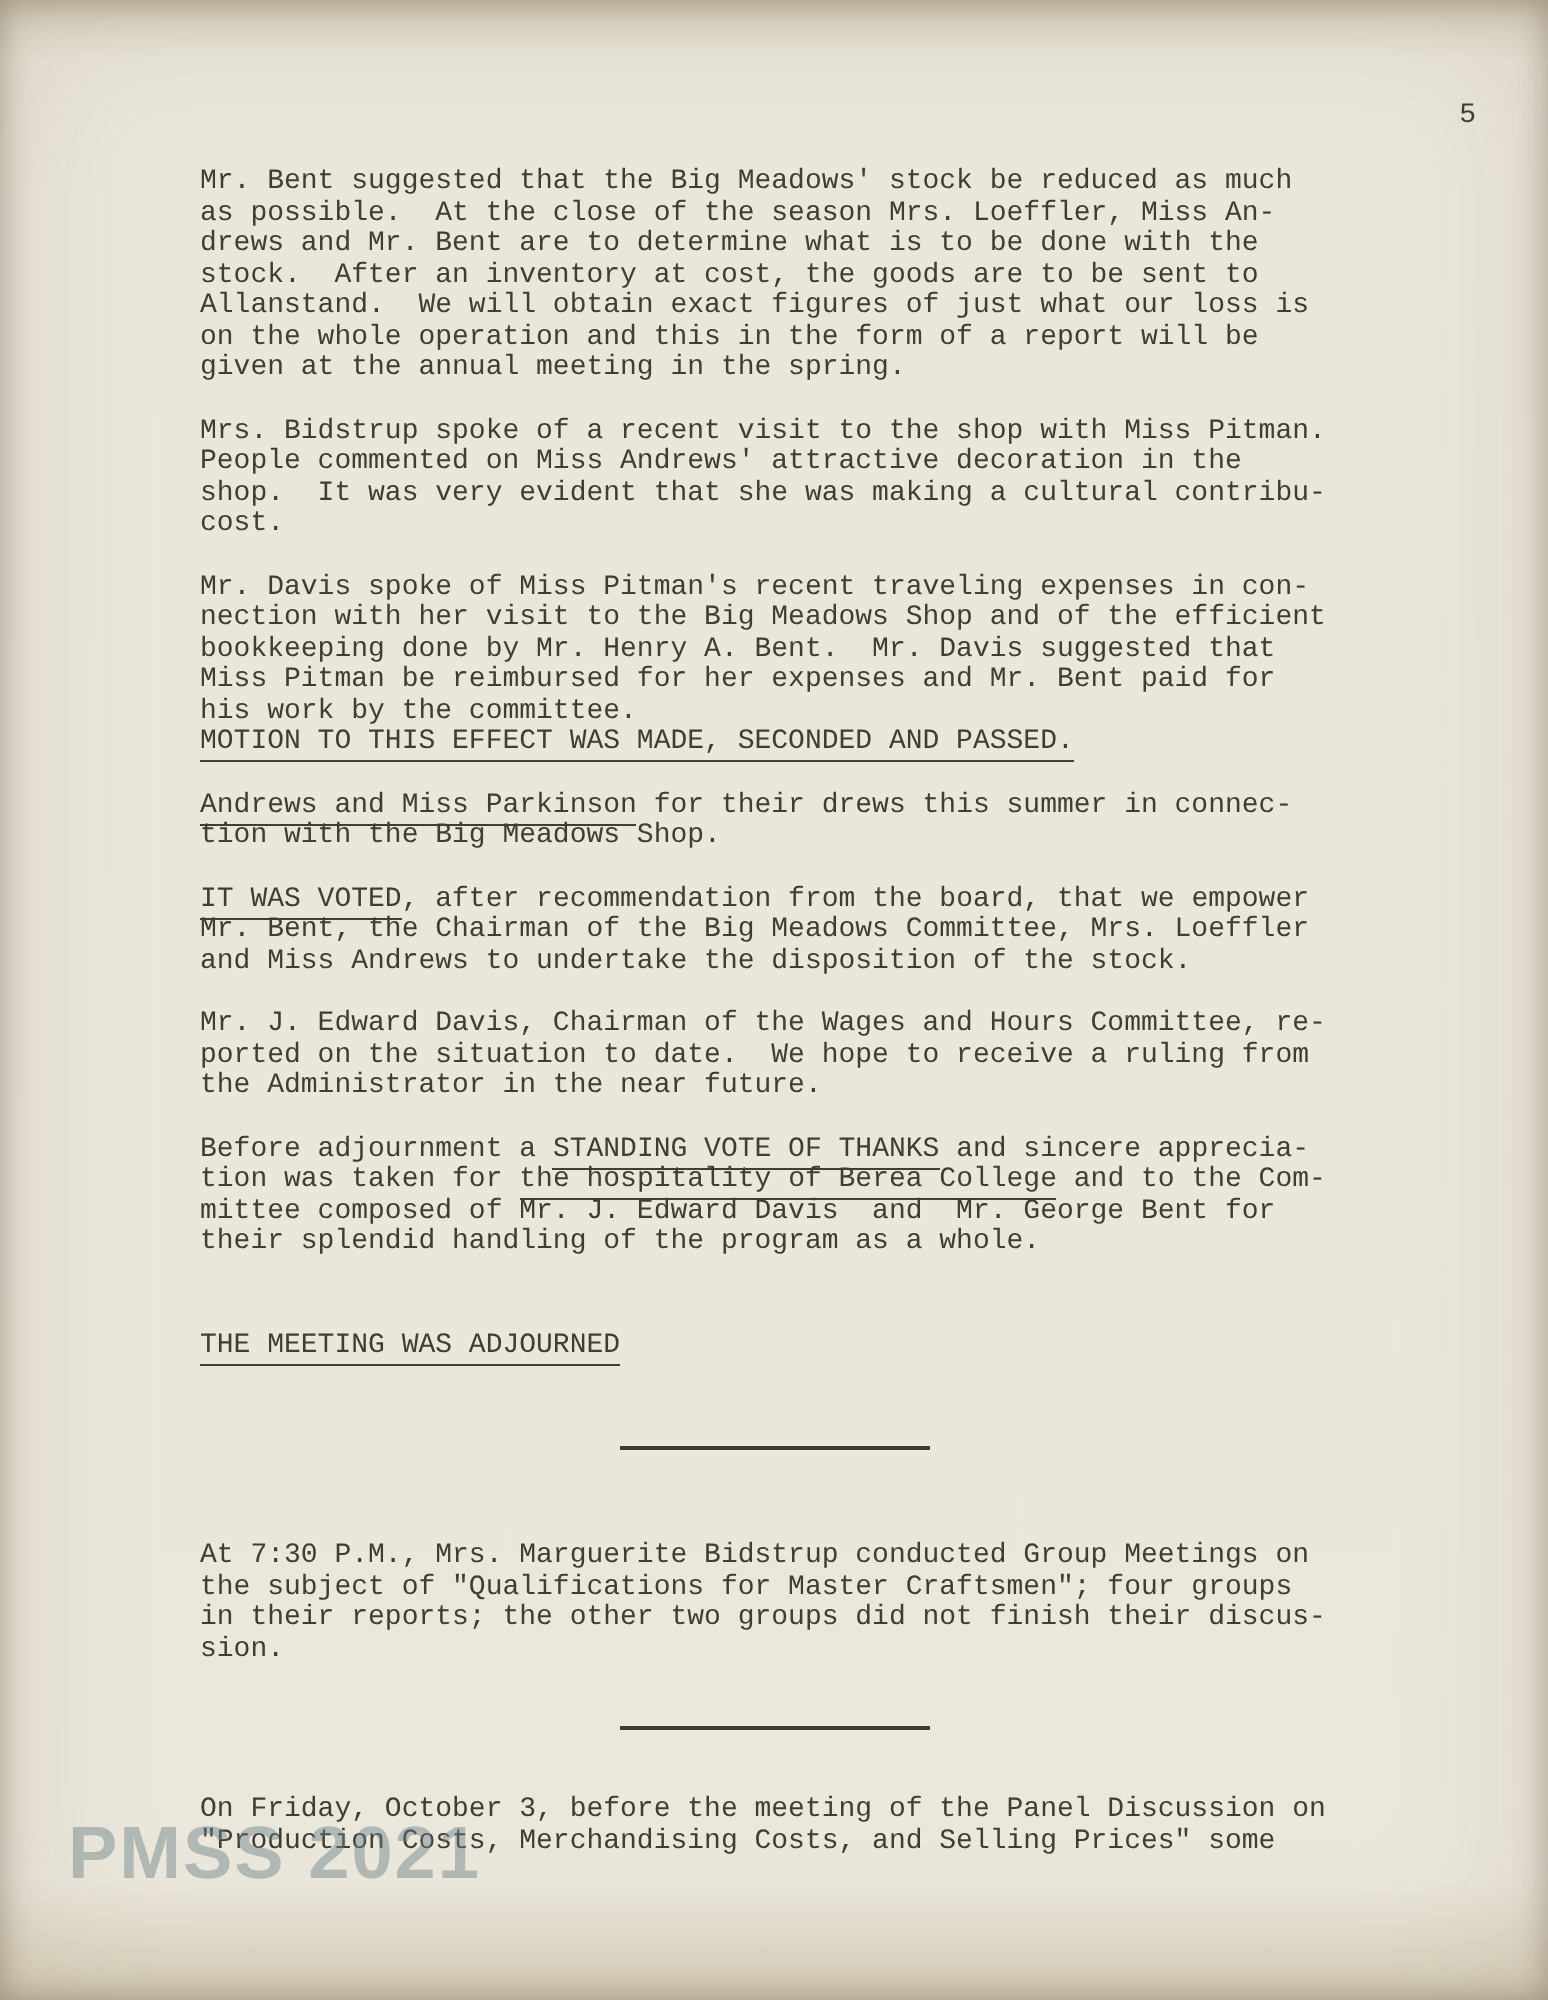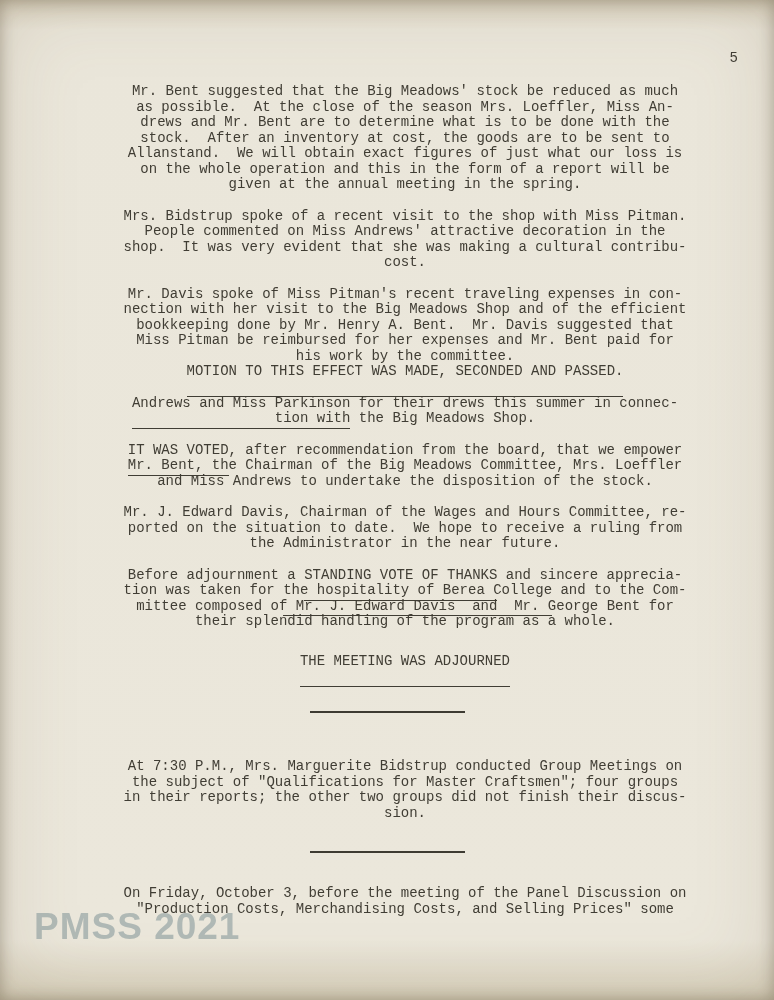--- a/index.html
+++ b/index.html
@@ -21,23 +21,23 @@
   }
   .page-number{
     position:absolute;top:50px;right:36px;
     font-size:14px;
   }
   .doc-body{
     position:absolute;left:100px;top:84px;width:610px;
     font-size:14px;line-height:15.5px;
   }
   .line{white-space:pre;}
-  .u{border-bottom:1px solid currentColor;padding-bottom:17px;}
-  .para{margin:0 0 16px 0;text-align:center;}
-  .heading{margin-top:24px;}
+  .u{border-bottom:1px solid currentColor;padding-bottom:1px;}
+  .para{margin:0 0 16px 0;}
+  .heading{margin-top:36px;}
   .divider{
     height:2px;background:#3e3b32;width:155px;
     margin:42px 0 46px 210px;
   }
   [data-name="divider-2"]{margin:30px 0 33px 210px;}
   .watermark{
     position:absolute;left:34px;bottom:52px;
     font-family:"Liberation Sans",sans-serif;
     font-size:37px;font-weight:bold;letter-spacing:1px;
     color:rgba(104,128,136,.45);

